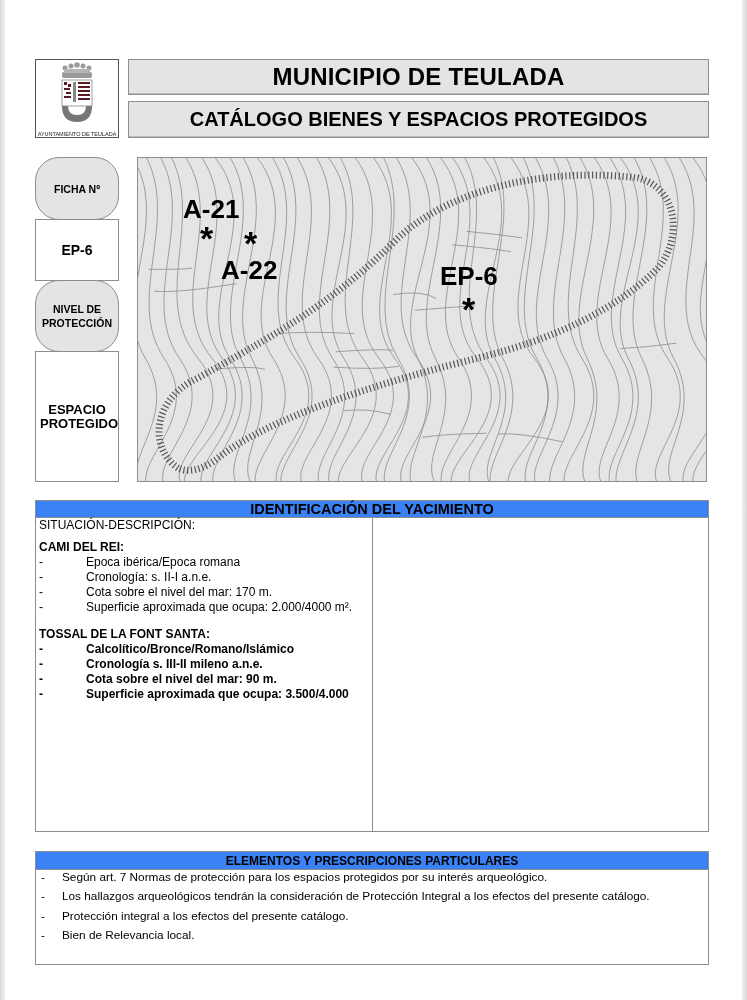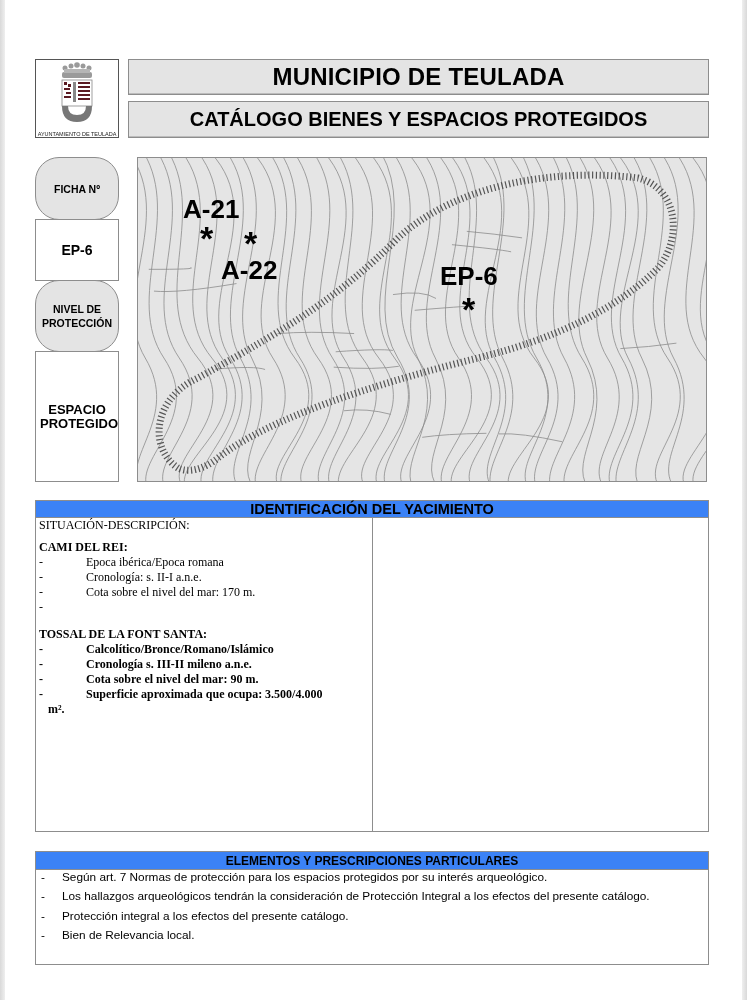--- a/index.html
+++ b/index.html
@@ -21,21 +21,21 @@
   .side-cell { position:absolute; left:35px; width:82px; border:1px solid #8d8d8d; display:flex; align-items:center; justify-content:center; text-align:center; font-weight:bold; line-height:14px; }
   .side-grey { background:#e4e4e4;border-radius:24px; }
   .side-white { background:#fff; }
 
   .map-box { position:absolute; left:137px; top:157px; width:568px; height:323px; border:1px solid #8d8d8d; background:#e5e5e5; overflow:hidden; }
   .map-box svg { display:block; }
 
   .section { position:absolute; left:35px; width:672px; border:1px solid #8d8d8d; background:#fff; }
   .section-head { height:16px; background:#3b82f6; border-bottom:1px solid #8d8d8d; text-align:center; font-weight:bold; font-size:14.5px; line-height:16px; }
   .ident { top:500px; height:330px; }
-  .ident-left { position:absolute; left:0; top:17px; width:336px; bottom:0; border-right:1px solid #8d8d8d;font-family:Liberation Serif, serif; }
+  .ident-left { position:absolute; left:0; top:17px; width:336px; bottom:0; border-right:1px solid #8d8d8d; }
   .ident-right { position:absolute; left:337px; top:17px; right:0; bottom:0; }
   .line { font-size:12px; line-height:14.8px; position:relative; white-space:nowrap; }
   .line .dash { position:absolute; left:3px; }
   .line .txt { position:absolute; left:50px; }
   .b { font-weight:bold; }
   .lbl { padding-left:3px; }
 
   .presc { top:851px; height:112px; }
   .presc .head2 { height:17px; line-height:18px; font-size:12px; }
   .p-item { position:relative; font-size:11.8px; height:19.5px; line-height:19px; }
@@ -188,40 +188,40 @@
     <div class="line" style="height:15px;">
         <span class="dash">-</span>
         <span class="txt">Cronología: s. II-I a.n.e.</span>
       </div>
     <div class="line" style="height:15px;">
         <span class="dash">-</span>
         <span class="txt">Cota sobre el nivel del mar: 170 m.</span>
       </div>
     <div class="line" style="height:15px;">
         <span class="dash">-</span>
+        <span class="txt">Superficie aproximada que ocupa: 2.000/4000 m².</span>
       </div>
     <div style="height:12px;"></div>
     <div class="line lbl b" style="height:15px;">TOSSAL DE LA FONT SANTA:</div>
     <div class="line b" style="height:15px;">
         <span class="dash">-</span>
         <span class="txt">Calcolítico/Bronce/Romano/Islámico</span>
       </div>
     <div class="line b" style="height:15px;">
         <span class="dash">-</span>
         <span class="txt">Cronología s. III-II mileno a.n.e.</span>
       </div>
     <div class="line b" style="height:15px;">
         <span class="dash">-</span>
         <span class="txt">Cota sobre el nivel del mar: 90 m.</span>
       </div>
     <div class="line b" style="height:15px;">
         <span class="dash">-</span>
         <span class="txt">Superficie aproximada que ocupa: 3.500/4.000</span>
       </div>
-    <div class="line b" style="height:15px;padding-left:12px;">m².</div>
   </div>
   <div class="ident-right"></div>
 </div>
 
 <div class="section presc">
   <div class="section-head head2">ELEMENTOS Y PRESCRIPCIONES PARTICULARES</div>
   <div class="p-item" style="line-height:14px;height:17px;">
       <span class="dash">-</span>
       <span class="txt">Según art. 7 Normas de protección para los espacios protegidos por su interés arqueológico.</span>
     </div>

